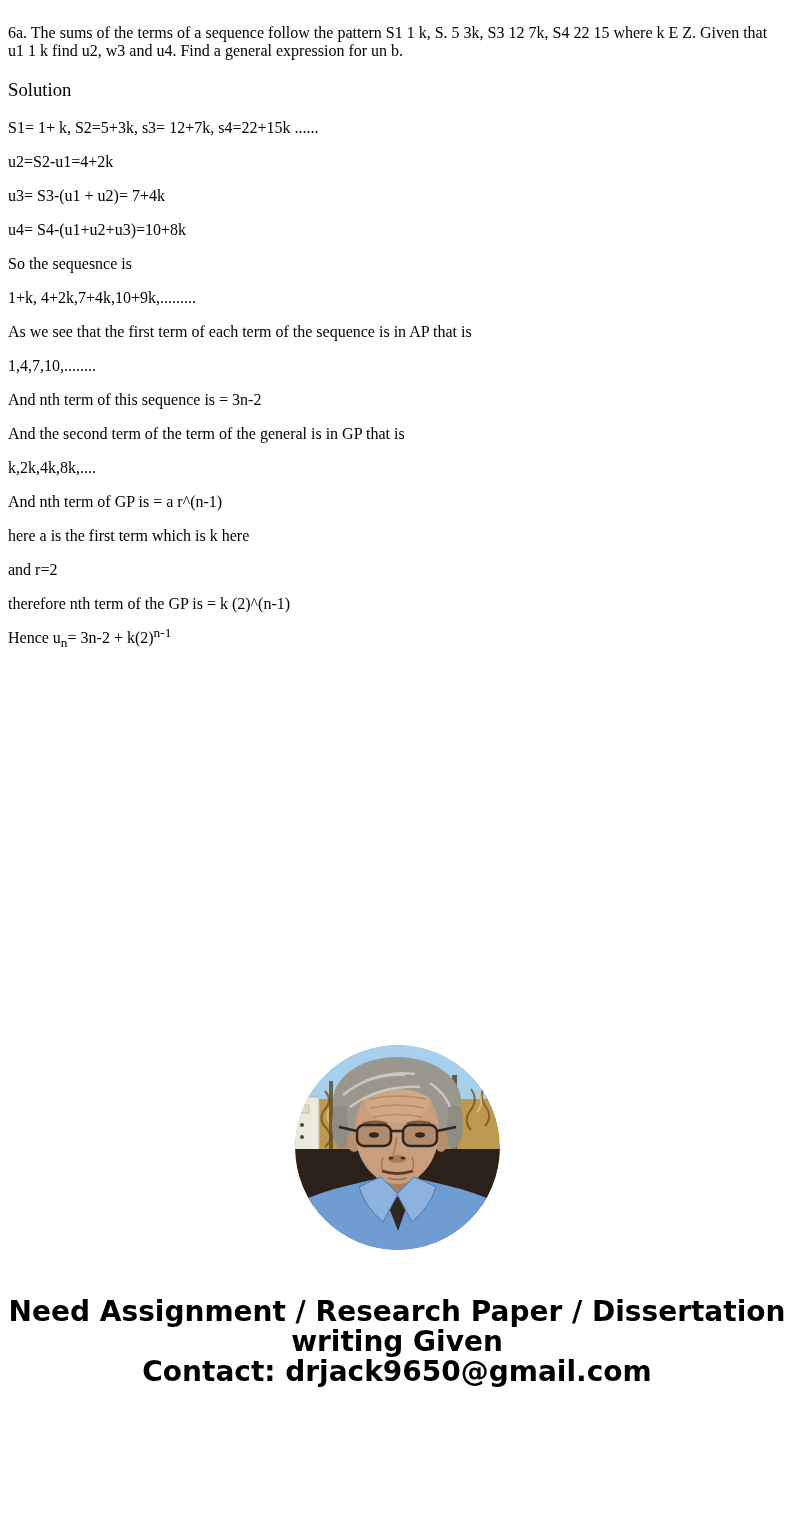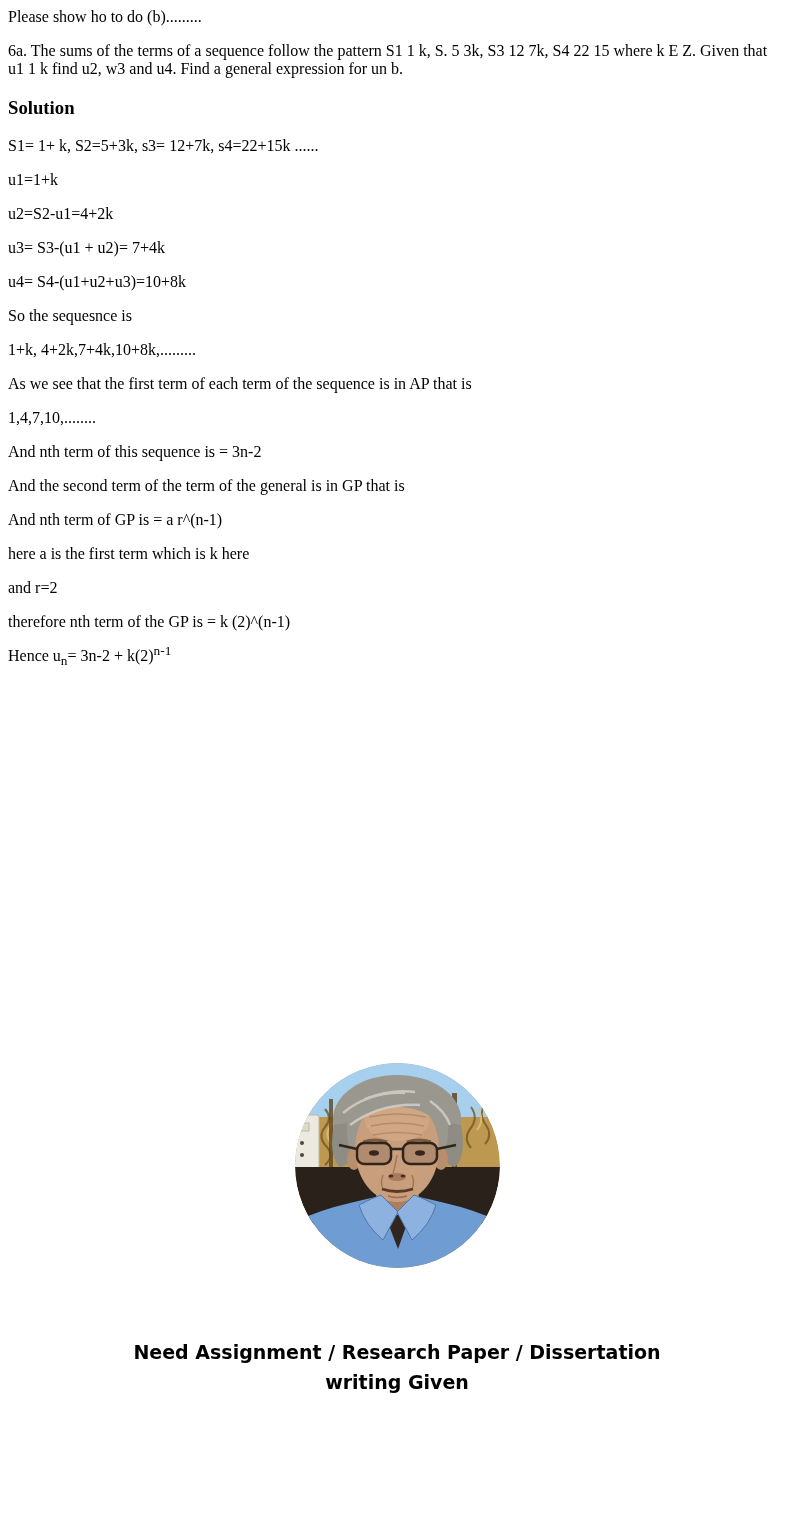--- a/index.html
+++ b/index.html
@@ -9,67 +9,66 @@
     font-family: "Liberation Serif", serif;
     font-size: 16px;
     width: 778px;
   }
   p.doc-line { margin: 16px 0; line-height: 18px; }
   p.doc-line.first { margin-top: 0; }
   h3.sol-heading {
     font-size: 18.72px;
     line-height: 22px;
     margin: 18.72px 0;
-    font-weight: bold;
+    font-weight: normal;
   }
   sub, sup { line-height: 0; }
   .avatar-wrap {
     margin-top: 398px;
     display: flex;
     justify-content: center;
   }
   .avatar {
     width: 205px; height: 205px;
     border-radius: 50%;
     overflow: hidden;
     flex: 0 0 auto;
   }
   .avatar svg { display: block; }
   .footer {
-    margin-top: 69px;
+    margin-top: 47px;
     margin-bottom: 23px;
     text-align: center;
     font-family: "DejaVu Sans", sans-serif;
     font-weight: bold;
-    font-size: 19px;
+    font-size: 28px;
     line-height: 30px;
     color: #000000;
   }
 </style>
 </head>
 <body>
 
 <main>
 
-  <p class="doc-line first">Please show ho to do (b).........</p>
   <p class="doc-line">6a. The sums of the terms of a sequence follow the pattern S1 1 k, S. 5 3k, S3 12 7k, S4 22 15 where k E Z. Given that u1 1 k find u2, w3 and u4. Find a general expression for un b.</p>
 
   <h3 class="sol-heading">Solution</h3>
 
   <p class="doc-line">S1= 1+ k, S2=5+3k, s3= 12+7k, s4=22+15k ......</p>
-  <p class="doc-line">u1=1+k</p>
   <p class="doc-line">u2=S2-u1=4+2k</p>
   <p class="doc-line">u3= S3-(u1 + u2)= 7+4k</p>
   <p class="doc-line">u4= S4-(u1+u2+u3)=10+8k</p>
   <p class="doc-line">So the sequesnce is</p>
-  <p class="doc-line">1+k, 4+2k,7+4k,10+8k,.........</p>
+  <p class="doc-line">1+k, 4+2k,7+4k,10+9k,.........</p>
   <p class="doc-line">As we see that the first term of each term of the sequence is in AP that is</p>
   <p class="doc-line">1,4,7,10,........</p>
   <p class="doc-line">And nth term of this sequence is = 3n-2</p>
   <p class="doc-line">And the second term of the term of the general is in GP that is</p>
+  <p class="doc-line">k,2k,4k,8k,....</p>
   <p class="doc-line">And nth term of GP is = a r^(n-1)</p>
   <p class="doc-line">here a is the first term which is k here</p>
   <p class="doc-line">and r=2</p>
   <p class="doc-line">therefore nth term of the GP is = k (2)^(n-1)</p>
 
   <p class="doc-line"><span>Hence u</span><sub>n</sub><span>= 3n-2 + k(2)</span><sup>n-1</sup></p>
 
   <div class="avatar-wrap">
     <div class="avatar">
       <svg width="205" height="205" viewBox="0 0 205 205" xmlns="http://www.w3.org/2000/svg">
@@ -159,15 +158,16 @@
             <path d="M86 132 L103 149 L88 177 Q70 162 64 142 Q75 136 86 132 Z" stroke="#4f77a8" stroke-width="1" fill="#8db2e0"></path>
             <path d="M119 132 L102 149 L117 177 Q135 162 141 142 Q130 136 119 132 Z" stroke="#4f77a8" stroke-width="1" fill="#8db2e0"></path>
           </g>
         </g>
       </svg>
     </div>
   </div>
 
   <div class="footer">
     <div><span>Need Assignment / Research Paper / Dissertation</span><br><span>writing Given</span></div>
+    <div>Contact: drjack9650@gmail.com</div>
   </div>
 
 </main>
 
 </body></html>

